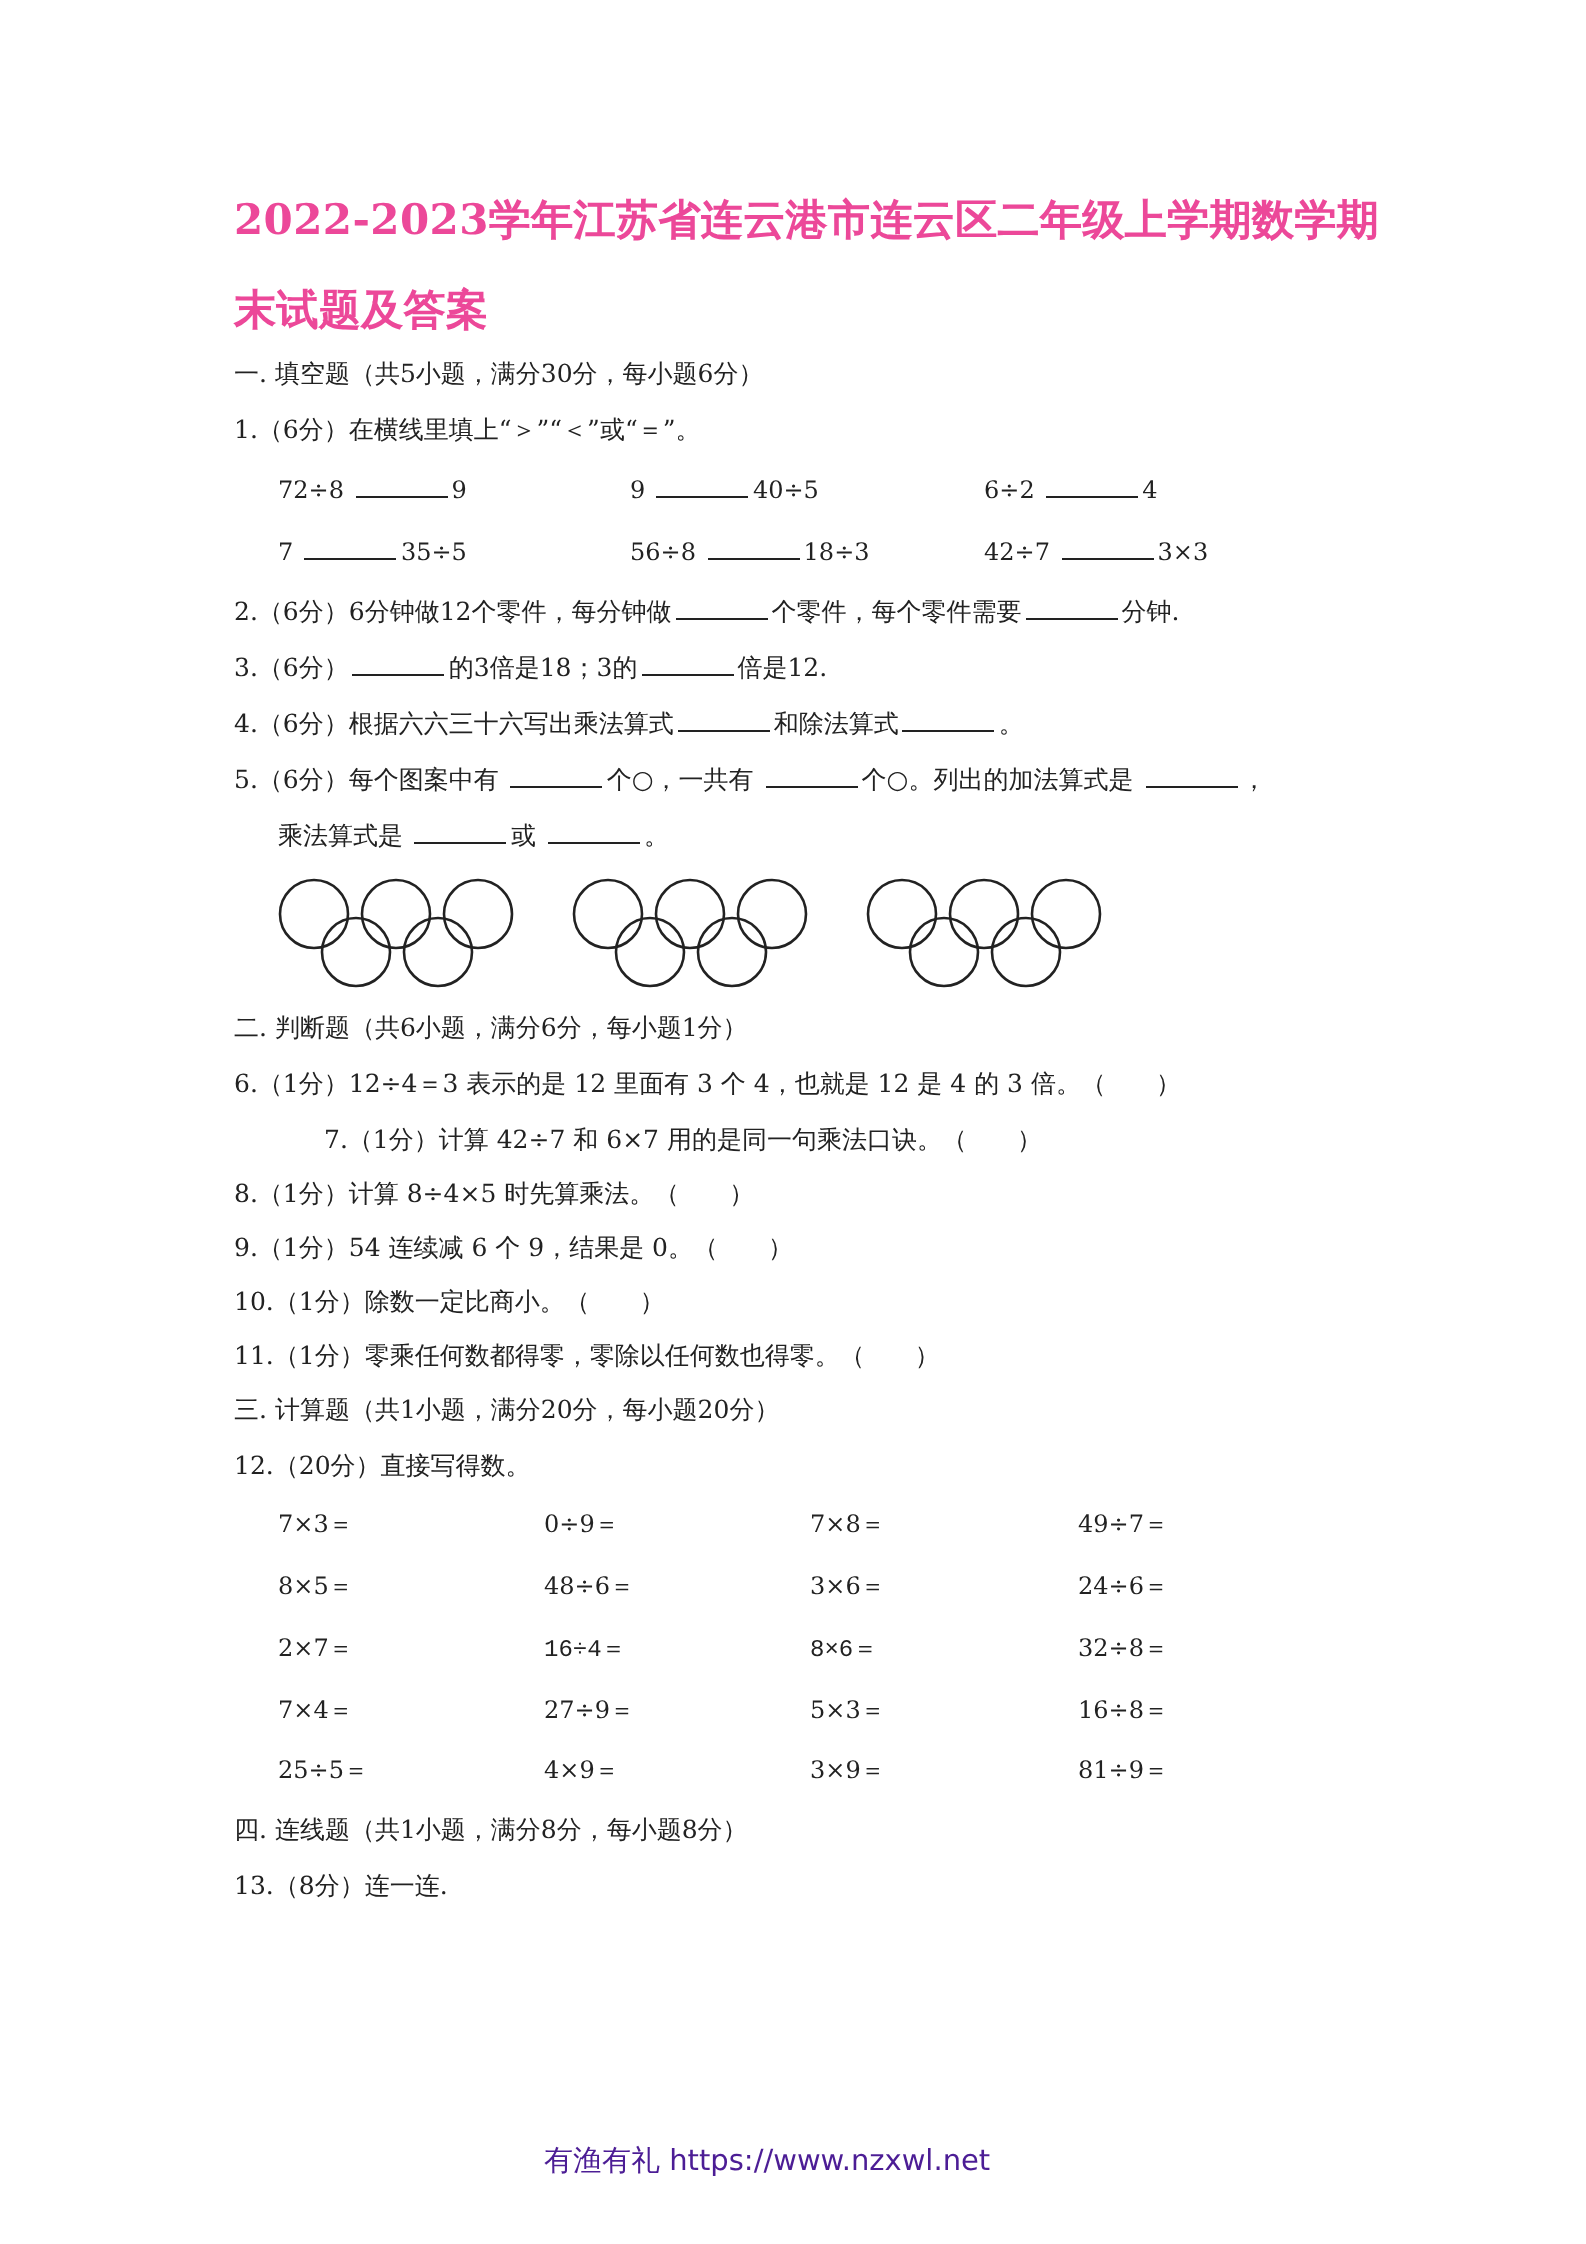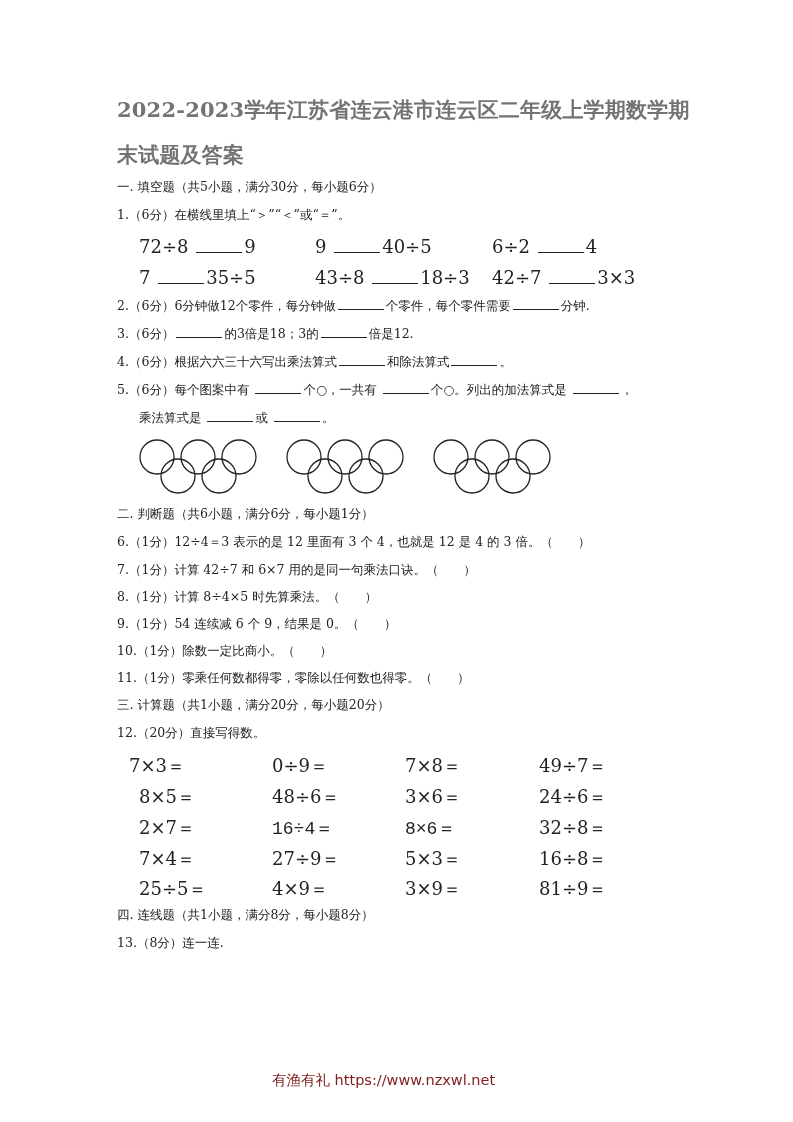--- a/index.html
+++ b/index.html
@@ -1,24 +1,24 @@
 <!DOCTYPE html>
 <html><head>
 <meta charset="utf-8">
 <style>
   html, body { margin:0; padding:0; background:#ffffff; }
   body { width:793px; height:1122px; position:relative; overflow:hidden;
          font-family:"DejaVu Serif","Liberation Serif",serif; color:#222; }
   .abs { position:absolute; white-space:nowrap; }
-  .title { font-family:"DejaVu Serif","Liberation Serif",serif; font-weight:bold; font-size:21px; color:#737373; left:117px; letter-spacing:0.2px; }
+  .title { font-family:"DejaVu Serif","Liberation Serif",serif; font-weight:bold; font-size:21px; color:#ec4899; left:117px; letter-spacing:0.2px; }
   .line { font-size:12.5px; left:117px; }
   .blank { display:inline-block; width:46px; border-bottom:1px solid #222; height:12px; vertical-align:baseline; margin:0 2px; }
-  .cell { font-size:18px; }
+  .cell { font-size:12px; }
   .rings { position:absolute; left:135px; top:432px; }
-  .footer { font-family:"DejaVu Sans","Liberation Sans",sans-serif; font-size:14.5px; color:#7f1d1d; left:272px; top:1071px; }
+  .footer { font-family:"DejaVu Sans","Liberation Sans",sans-serif; font-size:14.5px; color:#4c1d95; left:272px; top:1071px; }
 </style>
 </head>
 <body>
 
 <div class="abs title" style="top:96px;">2022-2023学年江苏省连云港市连云区二年级上学期数学期</div>
 <div class="abs title" style="top:141px;">末试题及答案</div>
 
 <div class="abs line" style="top:179px;">一. 填空题（共5小题，满分30分，每小题6分）</div>
 <div class="abs line" style="top:207px;">1.（6分）在横线里填上“＞”“＜”或“＝”。</div>
 
@@ -32,21 +32,21 @@
 </div>
 <div class="abs cell" style="left:492px; top:236px;">
   <span>6÷2</span>
   <span class="blank"></span><span>4</span>
 </div>
 <div class="abs cell" style="left:139px; top:267px;">
   <span>7</span>
   <span class="blank"></span><span>35÷5</span>
 </div>
 <div class="abs cell" style="left:315px; top:267px;">
-  <span>43÷8</span>
+  <span>56÷8</span>
   <span class="blank"></span><span>18÷3</span>
 </div>
 <div class="abs cell" style="left:492px; top:267px;text-align:center;">
   <span>42÷7</span>
   <span class="blank"></span><span>3×3</span>
 </div>
 
 <div class="abs line" style="top:297px;">
   <span>2.（6分）6分钟做12个零件，每分钟做</span><span class="blank"></span><span>个零件，每个零件需要</span><span class="blank"></span><span>分钟.</span>
 </div>
@@ -87,31 +87,31 @@
         <circle cx="63" cy="25" r="17"></circle>
         <circle cx="104" cy="25" r="17"></circle>
       <circle cx="43" cy="44" r="17"></circle>
         <circle cx="84" cy="44" r="17"></circle>
     </g>
   </g>
 </svg>
 
 <div class="abs line" style="top:506px;">二. 判断题（共6小题，满分6分，每小题1分）</div>
 <div class="abs line" style="top:534px;">6.（1分）12÷4＝3 表示的是 12 里面有 3 个 4，也就是 12 是 4 的 3 倍。（　　）</div>
-<div class="abs line" style="top:562px;">7.（1分）计算 42÷7 和 6×7 用的是同一句乘法口诀。（　　）</div>
+<div class="abs line" style="top:562px;margin-left:45px;">7.（1分）计算 42÷7 和 6×7 用的是同一句乘法口诀。（　　）</div>
 <div class="abs line" style="top:589px;">8.（1分）计算 8÷4×5 时先算乘法。（　　）</div>
 <div class="abs line" style="top:616px;">9.（1分）54 连续减 6 个 9，结果是 0。（　　）</div>
 <div class="abs line" style="top:643px;">10.（1分）除数一定比商小。（　　）</div>
 <div class="abs line" style="top:670px;">11.（1分）零乘任何数都得零，零除以任何数也得零。（　　）</div>
 
 <div class="abs line" style="top:697px;">三. 计算题（共1小题，满分20分，每小题20分）</div>
 <div class="abs line" style="top:725px;">12.（20分）直接写得数。</div>
 
 <div>
-  <div class="abs cell" style="left:129px; top:754px;">7×3＝</div>
+  <div class="abs cell" style="left:139px; top:754px;">7×3＝</div>
   <div class="abs cell" style="left:272px; top:754px;">0÷9＝</div>
   <div class="abs cell" style="left:405px; top:754px;">7×8＝</div>
   <div class="abs cell" style="left:539px; top:754px;">49÷7＝</div>
 
   <div class="abs cell" style="left:139px; top:785px;">8×5＝</div>
   <div class="abs cell" style="left:272px; top:785px;">48÷6＝</div>
   <div class="abs cell" style="left:405px; top:785px;">3×6＝</div>
   <div class="abs cell" style="left:539px; top:785px;">24÷6＝</div>
 
   <div class="abs cell" style="left:139px; top:816px;">2×7＝</div>

